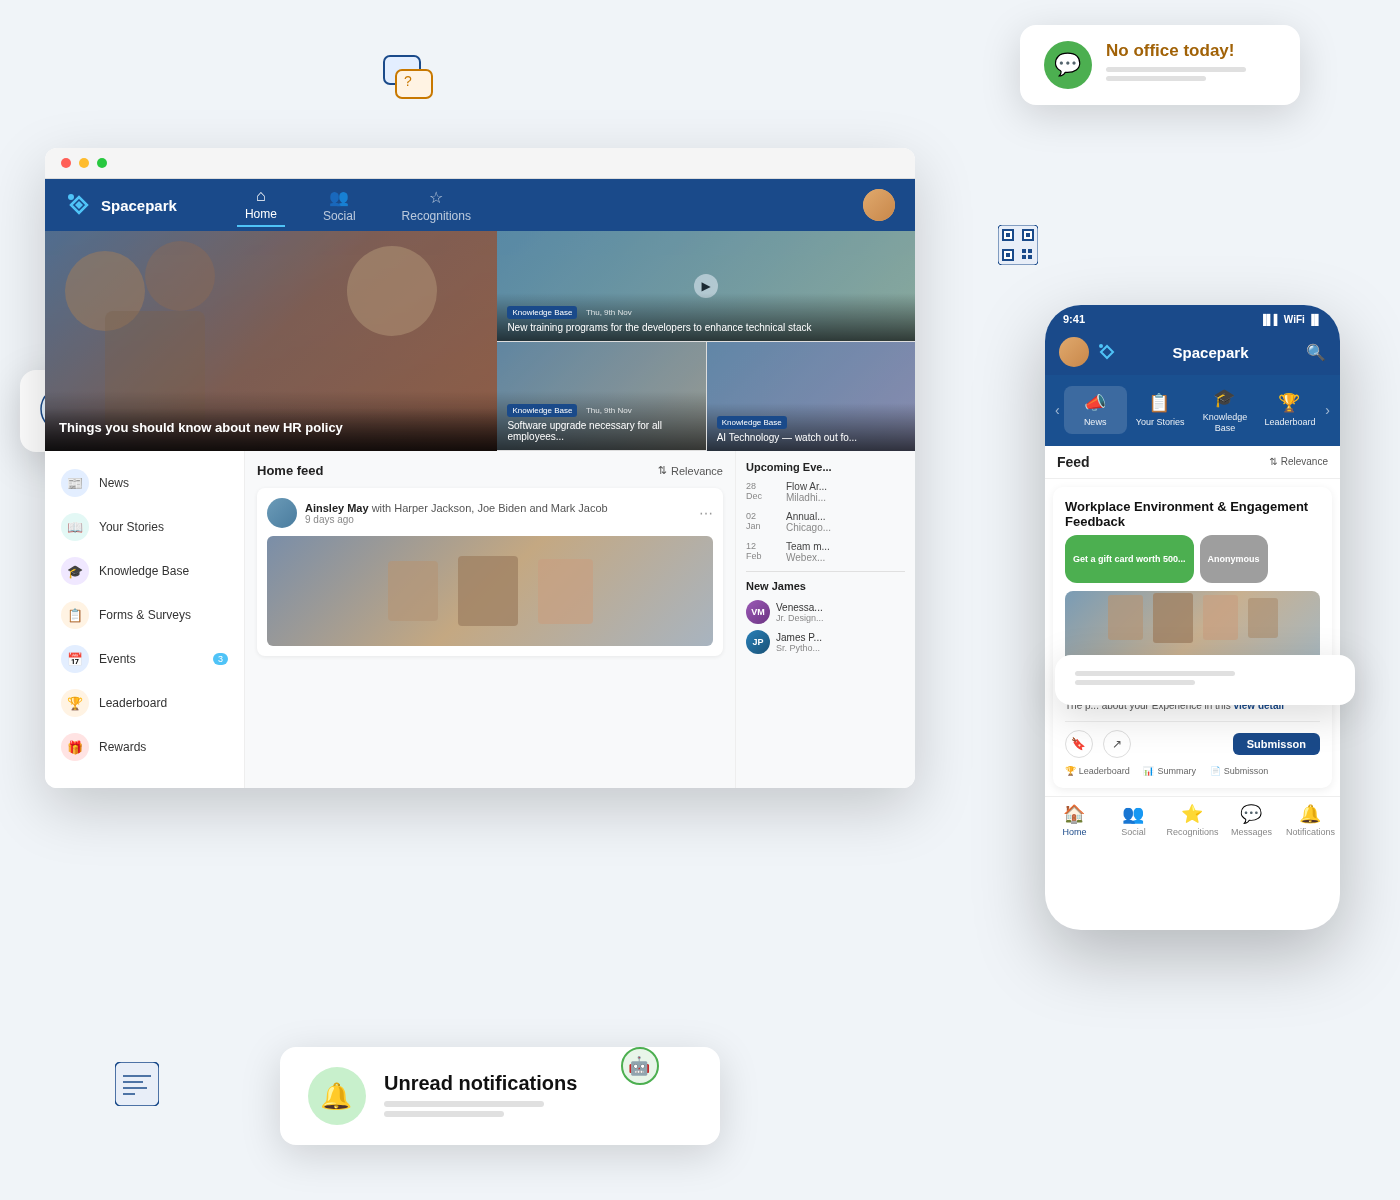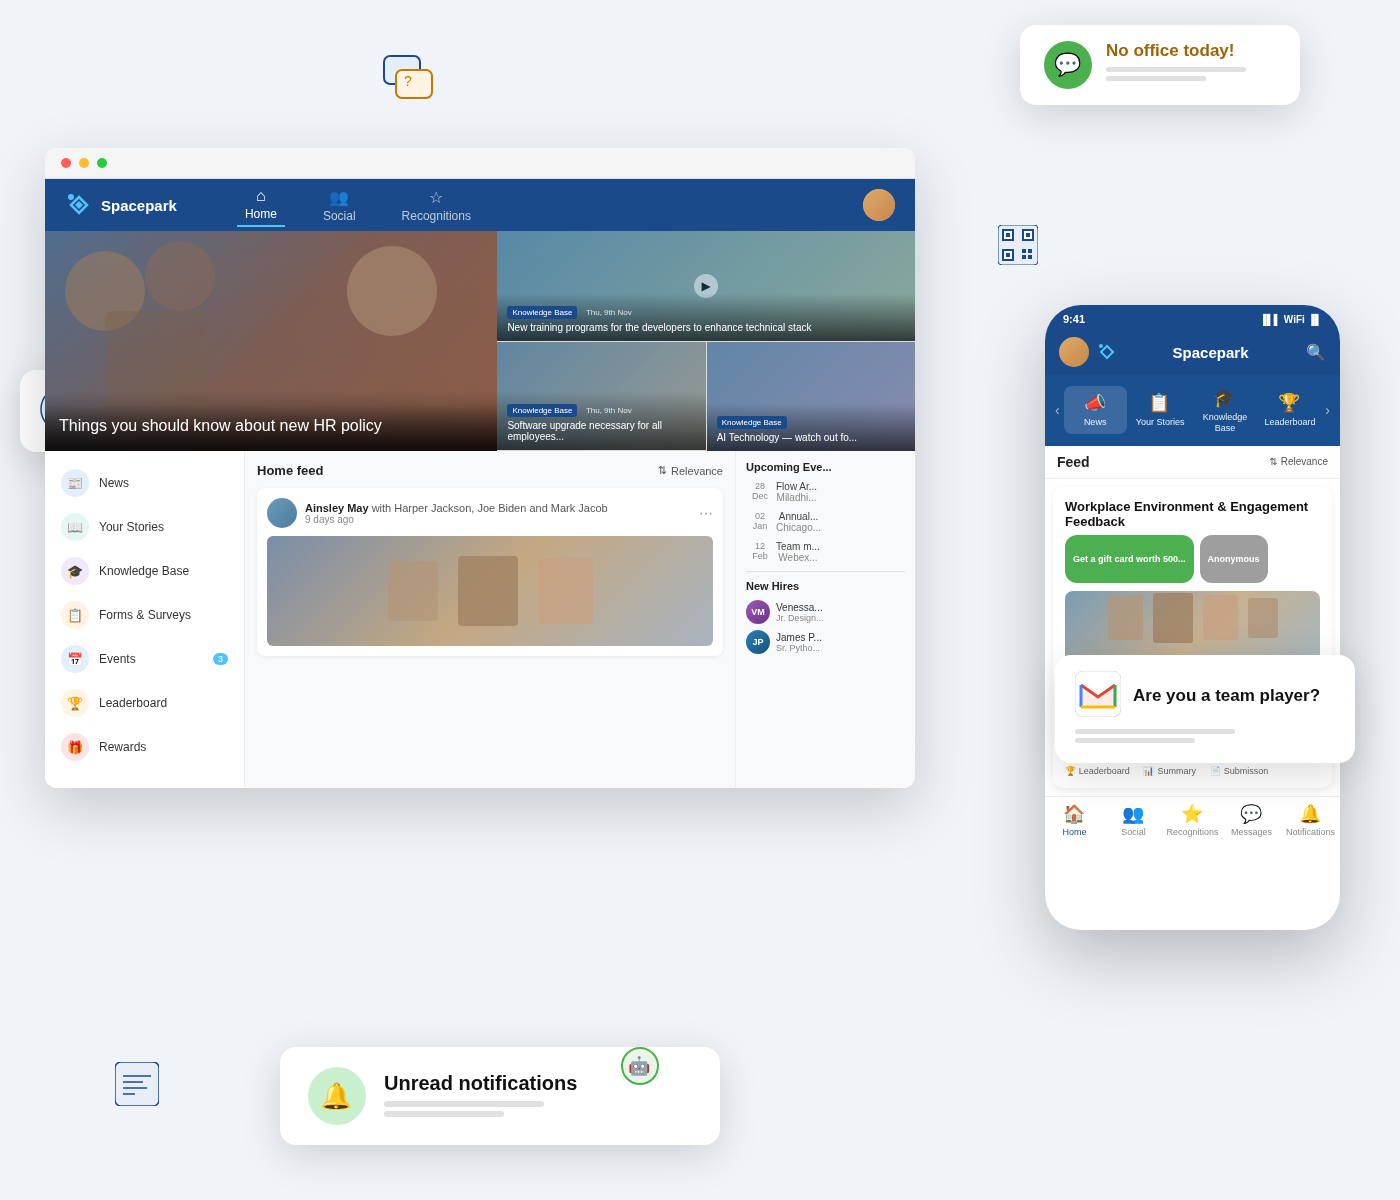--- a/index.html
+++ b/index.html
@@ -116,22 +116,22 @@
       opacity: 0.8;
     }
     .hero-left-overlay {
       position: absolute;
       bottom: 0; left: 0; right: 0;
       background: linear-gradient(transparent, rgba(0,0,0,0.7));
       padding: 12px 14px;
     }
     .hero-title {
       color: #fff;
-      font-size: 16px;
-      font-weight: 400;
+      font-size: 13px;
+      font-weight: 700;
       margin-bottom: 4px;
     }
     .hero-desc {
       color: rgba(255,255,255,0.85);
       font-size: 10px;
       line-height: 1.4;
     }
 
     .hero-right {
       flex: 0 0 48%;
@@ -299,23 +299,22 @@
       overflow: hidden;
     }
     .right-panel-title {
       font-size: 11px;
       font-weight: 600;
       color: #222;
       margin-bottom: 8px;
     }
     .event-item {
       display: flex;
-      gap: 2px;
+      gap: 12px;
       margin-bottom: 8px;
-      text-align: center;
     }
     .event-date {
       font-size: 9px;
       color: #888;
       width: 28px;
       flex-shrink: 0;
     }
     .event-info {
       font-size: 10px;
       color: #444;
@@ -898,21 +897,21 @@
         </div>
       </div>
       <div class="event-item">
         <div class="event-date">12<br>Feb</div>
         <div class="event-info">
           <div>Team m...</div>
           <div style="color:#888">Webex...</div>
         </div>
       </div>
       <div class="section-divider"></div>
-      <div class="right-panel-title">New Hires</div>
+      <div class="right-panel-title">New James</div>
       <div class="hire-item">
         <div class="hire-avatar" style="background:linear-gradient(135deg,#9b59b6,#6c3483)">
           <div style="width:100%;height:100%;display:flex;align-items:center;justify-content:center;color:#fff;font-size:9px;font-weight:700">VM</div>
         </div>
         <div>
           <div class="hire-name">Venessa...</div>
           <div class="hire-role">Jr. Design...</div>
         </div>
       </div>
       <div class="hire-item">
@@ -1041,35 +1040,20 @@
       <span class="phone-bottom-label">Messages</span>
     </div>
     <div class="phone-bottom-item">
       <span class="phone-bottom-icon">🔔</span>
       <span class="phone-bottom-label">Notifications</span>
     </div>
   </div>
 </div>
 
 <div class="team-card">
-  <div class="team-card-header">
-    <div>
-      <svg width="46" height="46" viewBox="0 0 46 46">
-        <rect width="46" height="46" rx="8" fill="#fff" stroke="#ddd"></rect>
-        <path d="M6 14 L23 26 L40 14 L40 36 L6 36 Z" fill="#EA4335" opacity="0.1"></path>
-        <path d="M6 14 L23 26 L40 14" fill="none" stroke="#EA4335" stroke-width="3"></path>
-        <path d="M6 14 L6 36" stroke="#4285F4" stroke-width="3"></path>
-        <path d="M40 14 L40 36" stroke="#34A853" stroke-width="3"></path>
-        <path d="M6 36 L40 36" stroke="#FBBC04" stroke-width="3"></path>
-      </svg>
-    </div>
-    <div>
-      <div class="team-title">Are you a team player?</div>
-    </div>
-  </div>
   <div class="team-bar w160"></div>
   <div class="team-bar w120"></div>
 </div>
 
 <div class="notif-card">
   <div class="notif-icon">🔔</div>
   <div>
     <div class="notif-title">Unread notifications</div>
     <div class="notif-bar w160"></div>
     <div class="notif-bar w120"></div>

